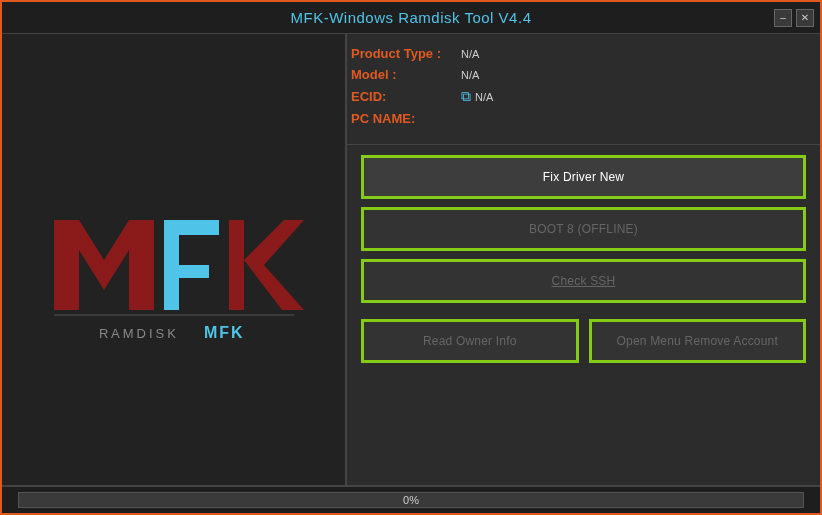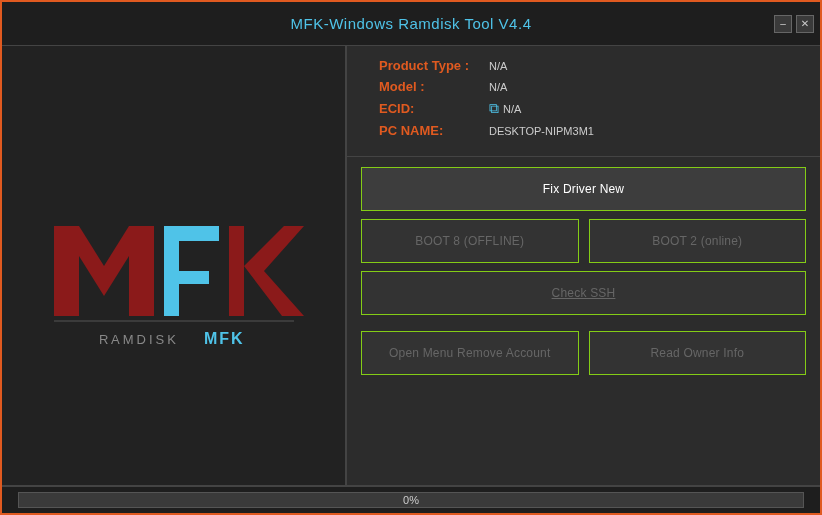--- a/index.html
+++ b/index.html
@@ -16,21 +16,21 @@
       width: 822px;
       height: 515px;
       background: #2a2a2a;
       border: 2px solid #e05a20;
       display: flex;
       flex-direction: column;
     }
 
     .title-bar {
       background: #1e1e1e;
-      height: 44px;
+      height: 32px;
       display: flex;
       align-items: center;
       justify-content: center;
       position: relative;
       border-bottom: 1px solid #444;
     }
 
     .title-bar-title {
       color: #4fc3e8;
       font-size: 15px;
@@ -92,21 +92,21 @@
 
     .right-panel {
       flex: 1;
       background: #2c2c2c;
       padding: 0;
       display: flex;
       flex-direction: column;
     }
 
     .info-section {
-      padding: 12px 32px;
+      padding: 12px 4px;
       border-bottom: 1px solid #444;
     }
 
     .info-row {
       display: flex;
       align-items: center;
       margin-bottom: 6px;
       font-size: 13px;
     }
 
@@ -137,21 +137,21 @@
 
     .btn-row {
       display: flex;
       gap: 10px;
     }
 
     .tool-btn {
       flex: 1;
       height: 44px;
       background: #3d3d3d;
-      border: 1px solid #84cc16;
+      border: 3px solid #84cc16;
       color: #cccccc;
       font-size: 12px;
       font-family: 'Segoe UI', Arial, sans-serif;
       cursor: pointer;
       display: flex;
       align-items: center;
       justify-content: center;
       transition: background 0.15s;
       letter-spacing: 0.2px;
     }
@@ -263,45 +263,43 @@
           <span class="info-label">Model :</span>
           <span class="info-value">N/A</span>
         </div>
         <div class="info-row">
           <span class="info-label">ECID:</span>
           <span class="copy-icon" title="Copy ECID">⧉</span>
           <span class="info-value" style="margin-left:4px;">N/A</span>
         </div>
         <div class="info-row">
           <span class="info-label">PC NAME:</span>
-          <span class="info-value">DESKTOP-NIPM3M1</span>
         </div>
       </div>
 
       <div class="buttons-section">
 
         <div class="btn-row">
           <button class="tool-btn highlighted">Fix Driver New</button>
         </div>
 
         <div class="btn-row">
           <button class="tool-btn disabled">BOOT 8 (OFFLINE)</button>
-          <button class="tool-btn disabled">BOOT 2 (online)</button>
         </div>
 
         <div class="btn-row">
           <button class="tool-btn tool-btn-full disabled">Check SSH</button>
         </div>
 
         <div class="btn-row">
         </div>
 
         <div class="btn-row">
+          <button class="tool-btn disabled">Read Owner Info</button>
           <button class="tool-btn disabled">Open Menu Remove Account</button>
-          <button class="tool-btn disabled">Read Owner Info</button>
         </div>
       </div>
     </div>
   </div>
 
   <div class="status-bar">
     <div class="progress-container">
       <div class="progress-bar" style="width: 0%;"></div>
       <span class="progress-text">0%</span>
     </div>

